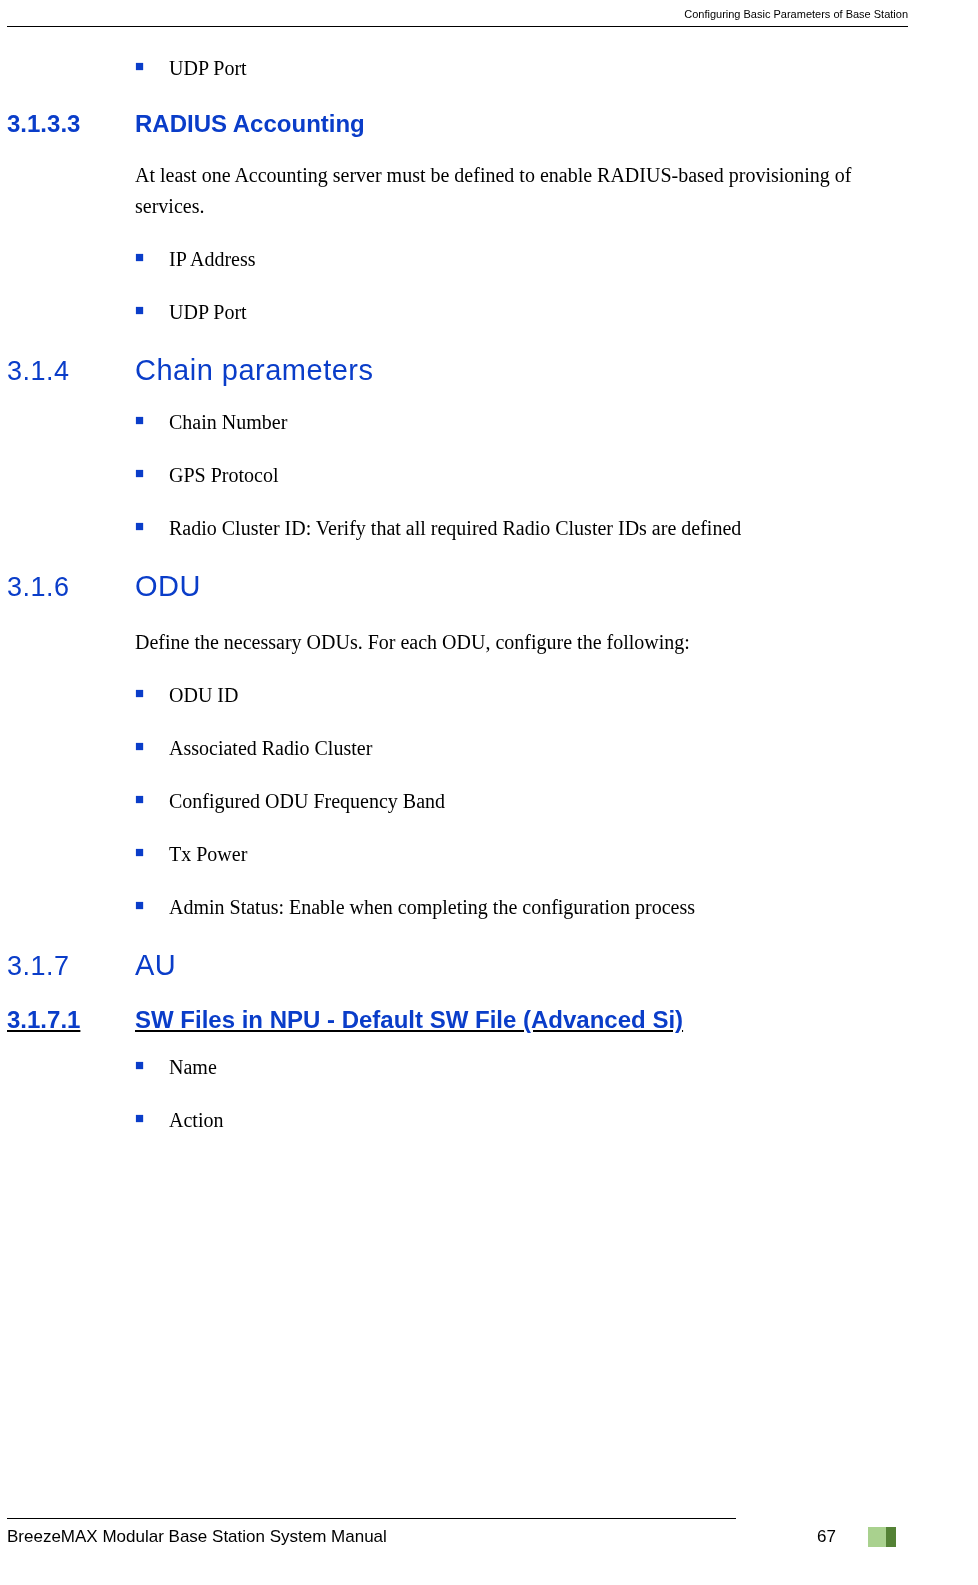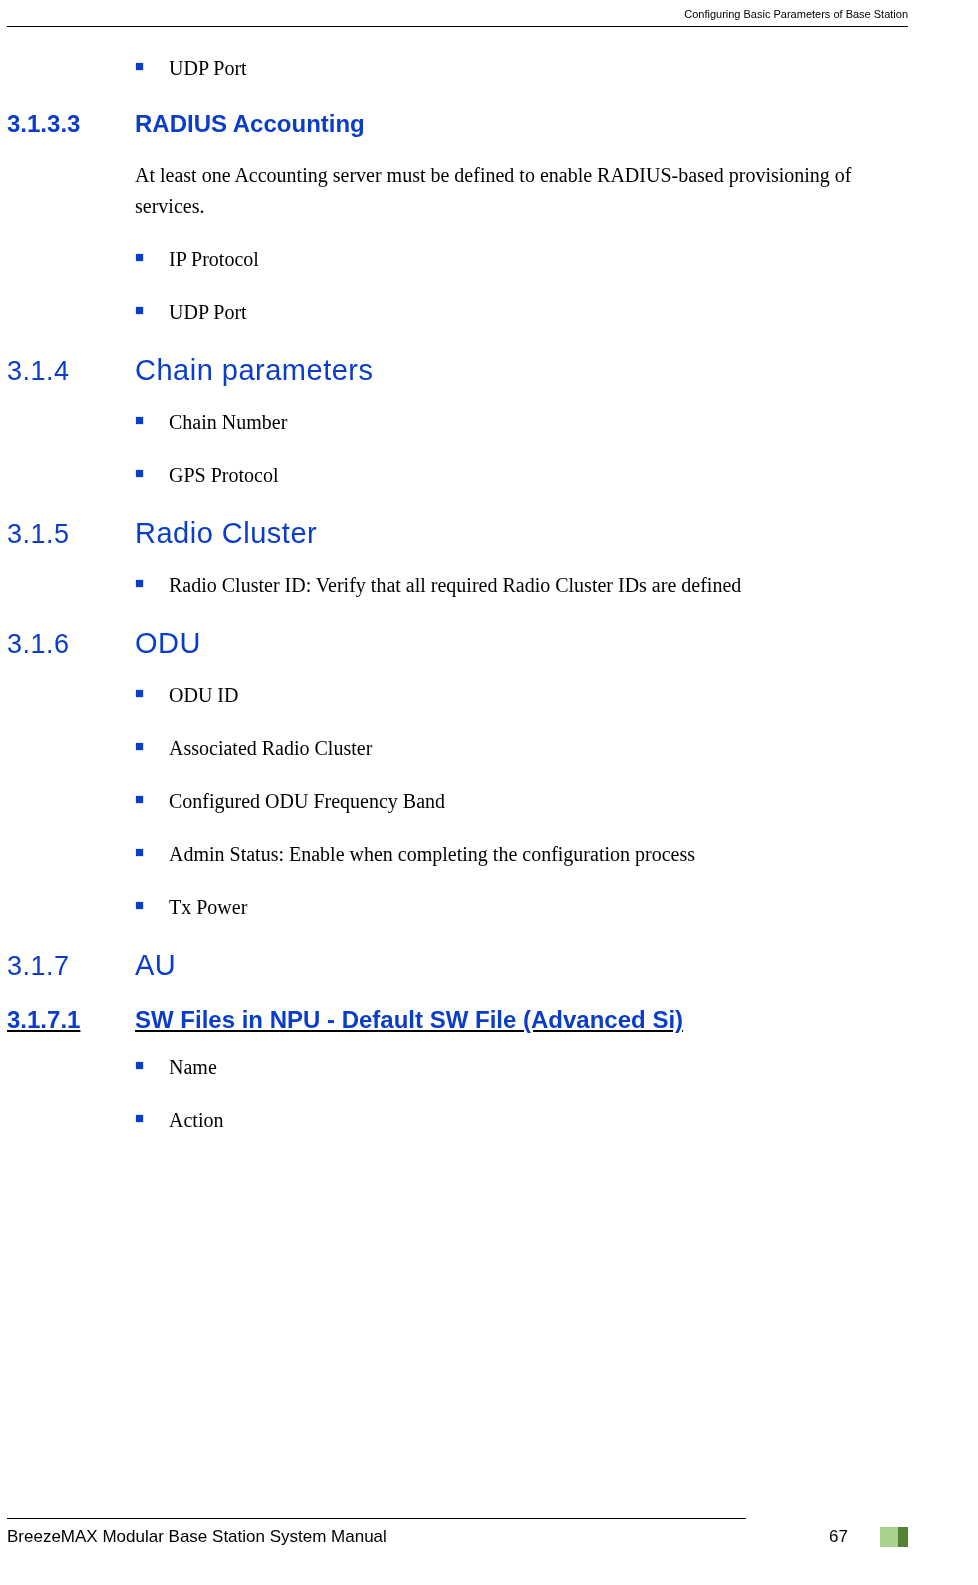--- a/index.html
+++ b/index.html
@@ -94,21 +94,21 @@
       padding-left: 128px;
       font-size: 20px;
       color: #000;
       line-height: 1.55;
       margin-bottom: 26px;
     }
     .page-footer {
       position: absolute;
       bottom: 38px;
       left: 7px;
-      right: 70px;
+      right: 82px;
     }
     .footer-rule {
       border: none;
       border-top: 1px solid #000;
       margin-bottom: 8px;
       width: 82%;
     }
     .footer-row {
       display: flex;
       align-items: center;
@@ -146,51 +146,48 @@
   <ul class="bullet-list">
     <li class="bullet-item">UDP Port</li>
   </ul>
 
   <div class="section-heading section-3133">
     <span class="section-num-sub">3.1.3.3</span>
     <span class="section-title-sub">RADIUS Accounting</span>
   </div>
   <div class="body-text">At least one Accounting server must be defined to enable RADIUS-based provisioning of services.</div>
   <ul class="bullet-list">
-    <li class="bullet-item">IP Protocol</li>
+    <li class="bullet-item">IP Address</li>
     <li class="bullet-item">UDP Port</li>
   </ul>
 
   <div class="section-heading section-main">
     <span class="section-num-main">3.1.4</span>
     <span class="section-title-main">Chain parameters</span>
   </div>
   <ul class="bullet-list">
     <li class="bullet-item">Chain Number</li>
     <li class="bullet-item">GPS Protocol</li>
   </ul>
 
-  <div class="section-heading section-main">
-    <span class="section-num-main">3.1.5</span>
-    <span class="section-title-main">Radio Cluster</span>
-  </div>
   <ul class="bullet-list">
     <li class="bullet-item">Radio Cluster ID: Verify that all required Radio Cluster IDs are defined</li>
   </ul>
 
   <div class="section-heading section-main">
     <span class="section-num-main">3.1.6</span>
     <span class="section-title-main">ODU</span>
   </div>
+  <div class="body-text">Define the necessary ODUs. For each ODU, configure the following:</div>
   <ul class="bullet-list">
     <li class="bullet-item">ODU ID</li>
     <li class="bullet-item">Associated Radio Cluster</li>
     <li class="bullet-item">Configured ODU Frequency Band</li>
+    <li class="bullet-item">Tx Power</li>
     <li class="bullet-item">Admin Status: Enable when completing the configuration process</li>
-    <li class="bullet-item">Tx Power</li>
   </ul>
 
   <div class="section-heading section-main">
     <span class="section-num-main">3.1.7</span>
     <span class="section-title-main">AU</span>
   </div>
 
   <div class="section-heading" style="margin-top:8px;text-decoration:underline;">
     <span class="section-num-sub">3.1.7.1</span>
     <span class="section-title-sub">SW Files in NPU - Default SW File (Advanced Si)</span>

